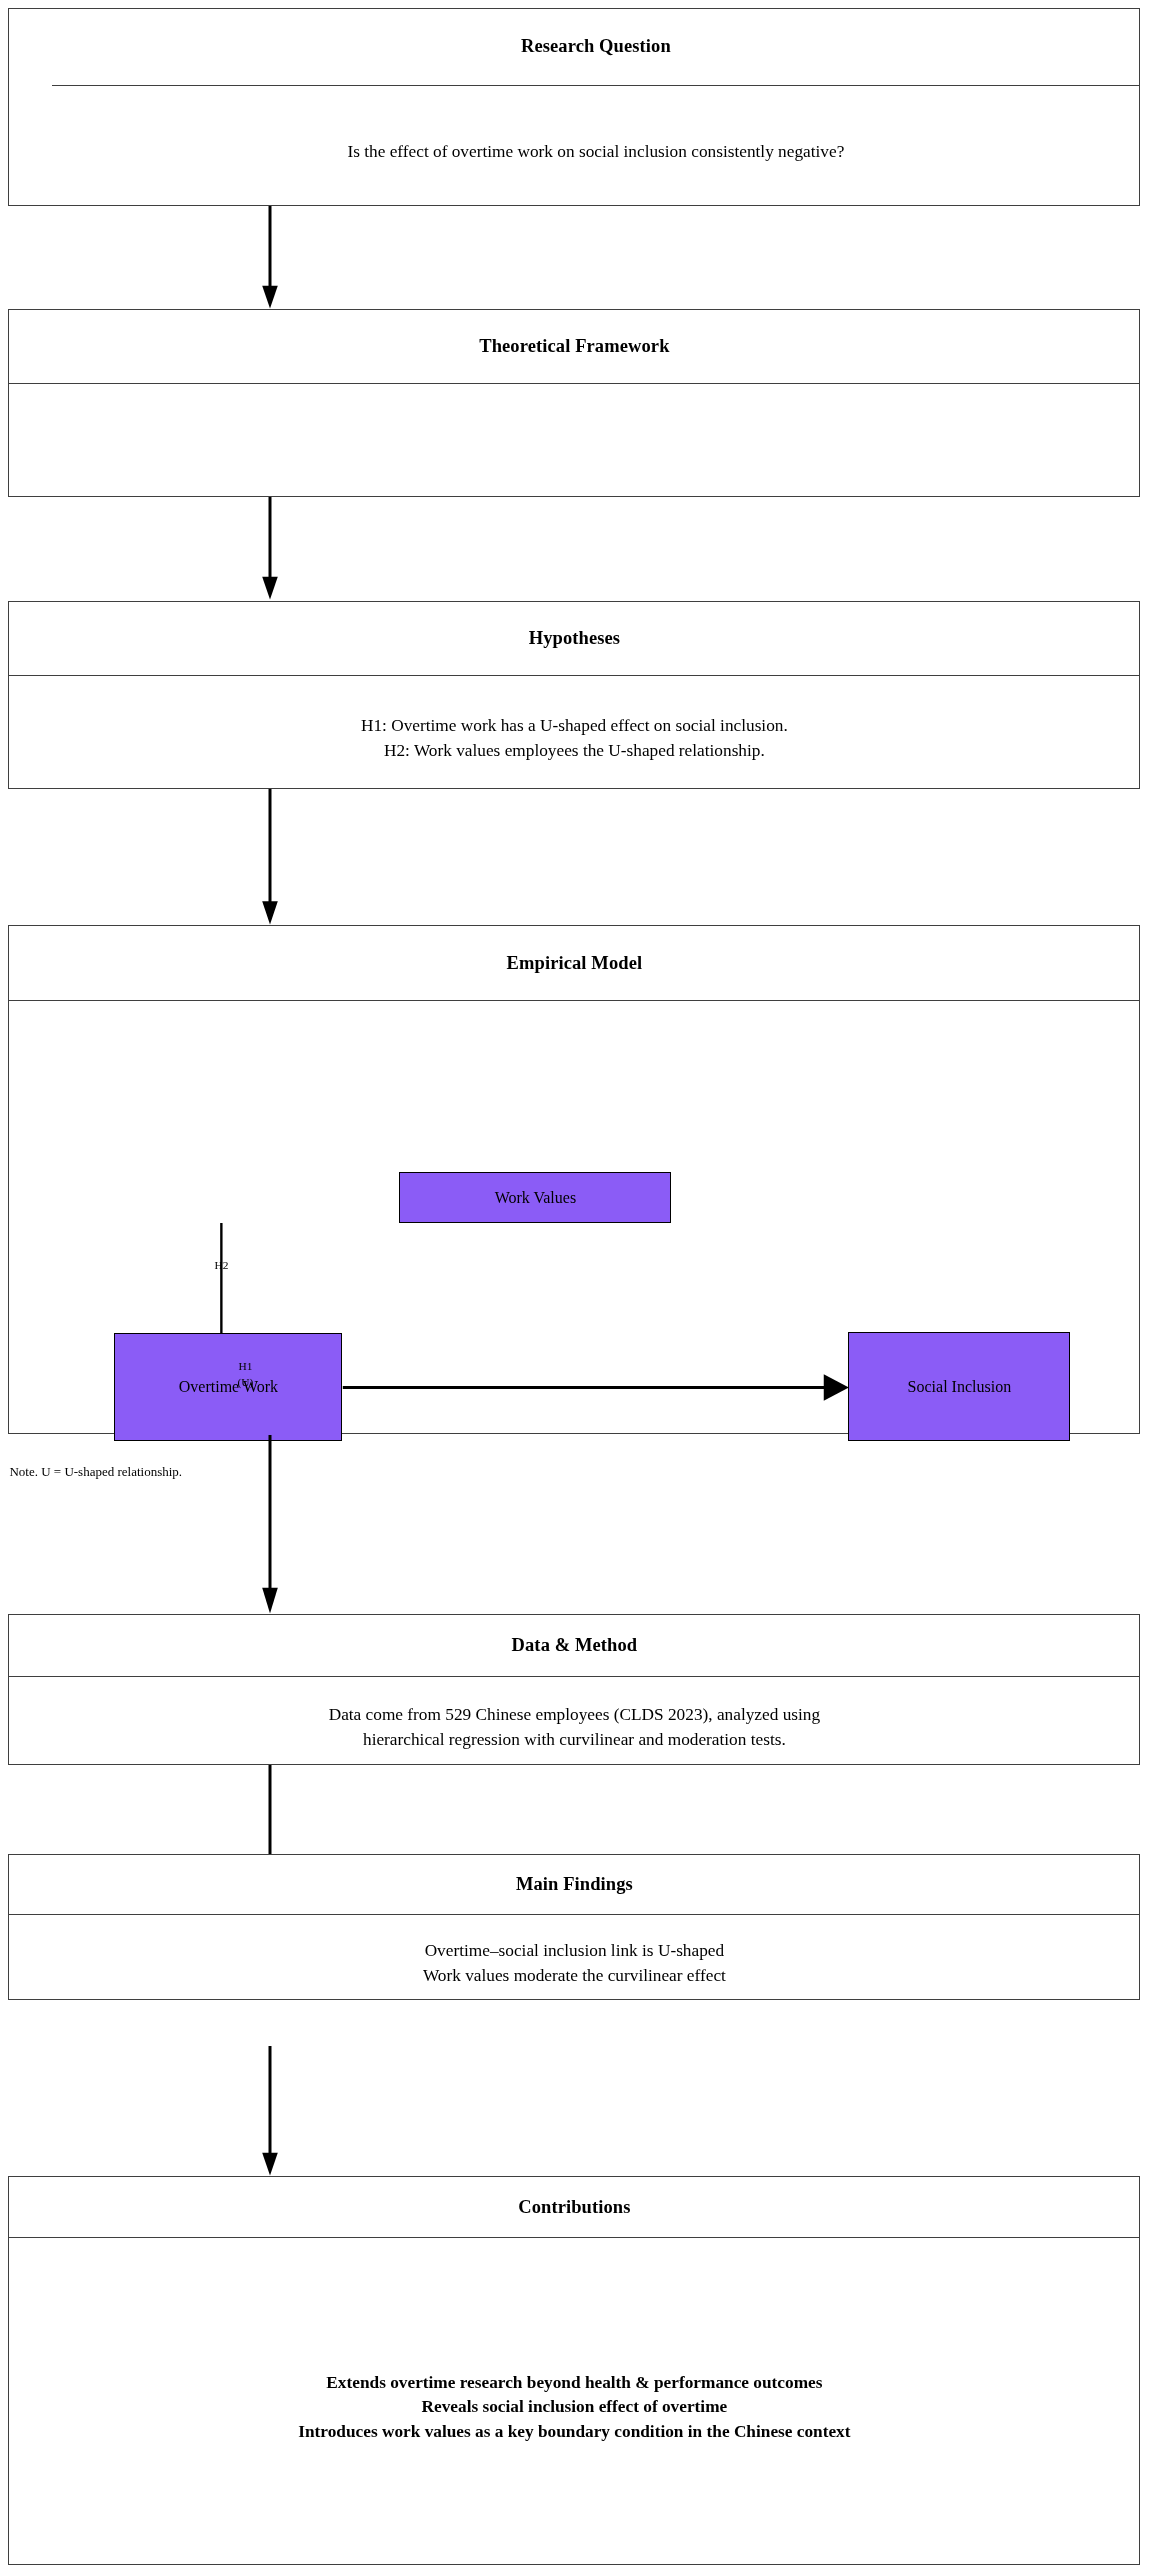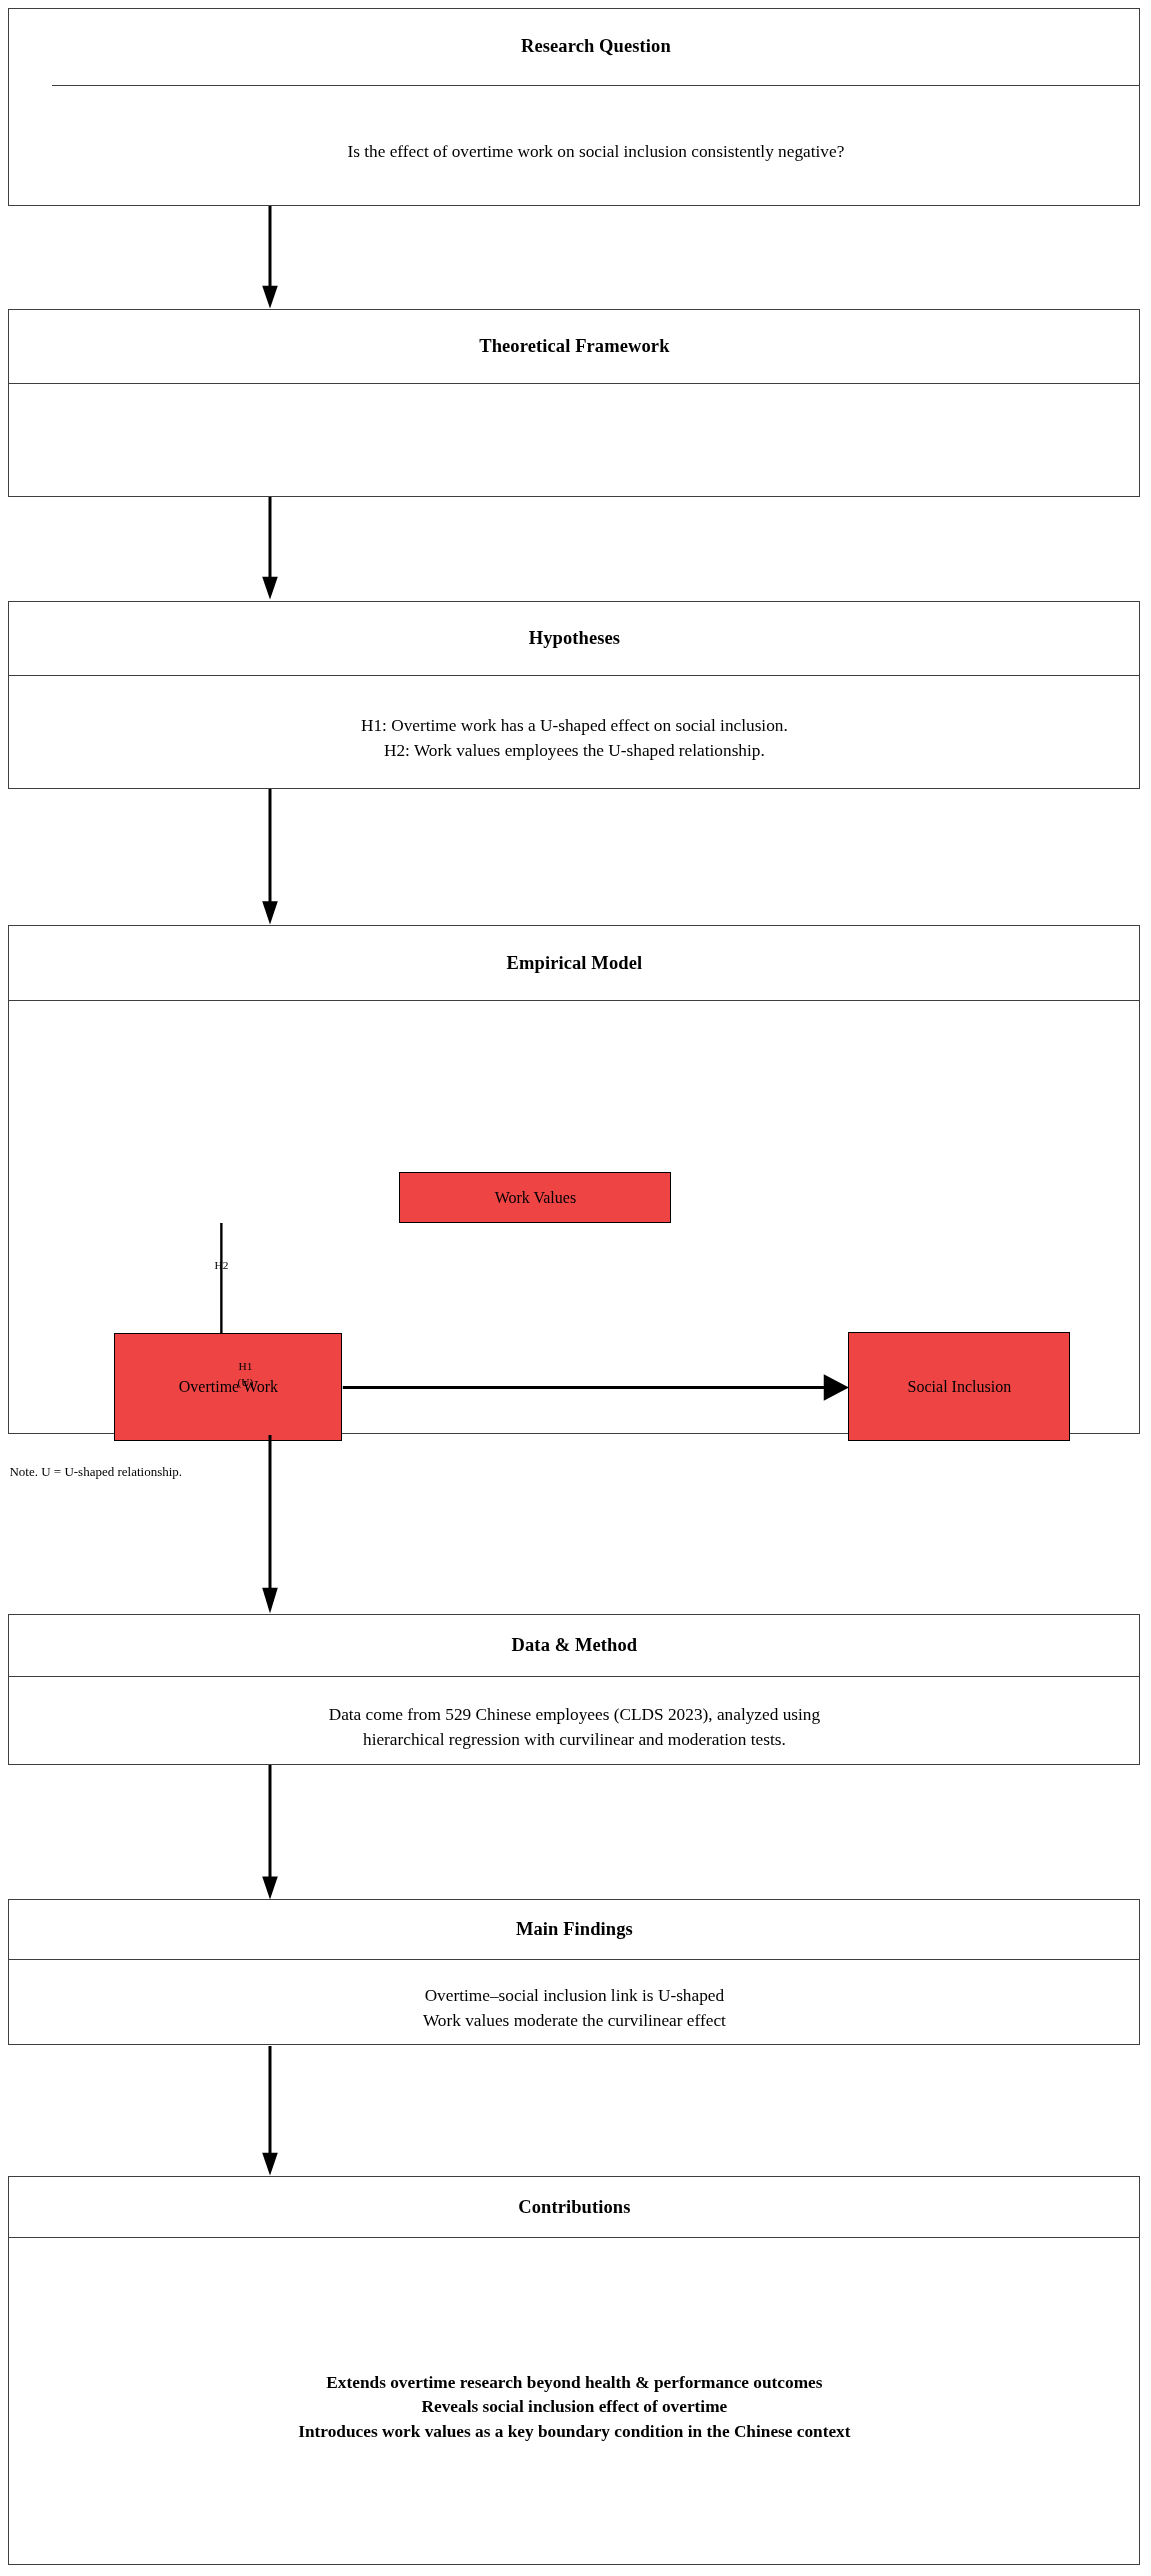--- a/index.html
+++ b/index.html
@@ -72,42 +72,42 @@
   #stage-hypotheses .stage-body   { height: 112px; }
 
   #stage-empirical-model { top: 925px; height: 509px; }
   #stage-empirical-model .stage-header { height: 75px; }
   #stage-empirical-model .model-canvas { height: 432px; position: relative; }
 
   #stage-data-method { top: 1614px; height: 151px; }
   #stage-data-method .stage-header { height: 62px; }
   #stage-data-method .stage-body   { height: 87px; }
 
-  #stage-main-findings { top: 1899px; height: 146px; }
+  #stage-main-findings { top: 1854px; height: 146px; }
   #stage-main-findings .stage-header { height: 60px; }
   #stage-main-findings .stage-body   { height: 84px; align-items: center; }
 
   #stage-contributions { top: 2176px; height: 389px; }
   #stage-contributions .stage-header { height: 61px; }
   #stage-contributions .stage-body   { height: 325px; font-weight: bold; }
 
   
   .connector {
     position: absolute;
     left: 261px;
     width: 18px;
     display: block;
   }
 
   
   .node-box {
     position: absolute;
     box-sizing: border-box;
     border: 1.8px solid #000000;
-    background: #ef4444;
+    background: #8b5cf6;
     display: flex;
     align-items: center;
     justify-content: center;
     font-size: 16px;
     text-align: center;
   }
   #node-work-values      { left: 390px;  top: 171px; width: 272px;  height: 51px; }
   #node-overtime-work    { left: 105px;  top: 332px; width: 228px;  height: 108px; }
   #node-social-inclusion { left: 839px; top: 331px; width: 222px;  height: 109px; }
 

